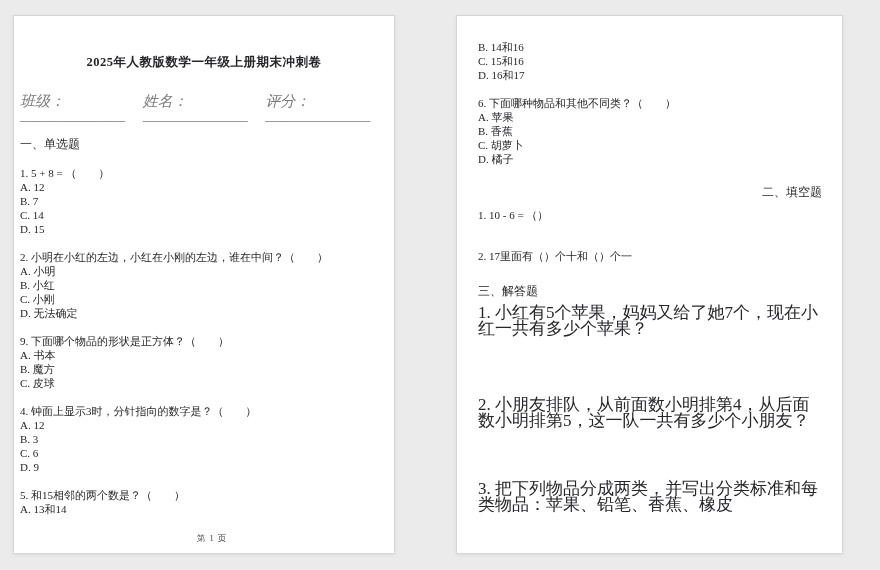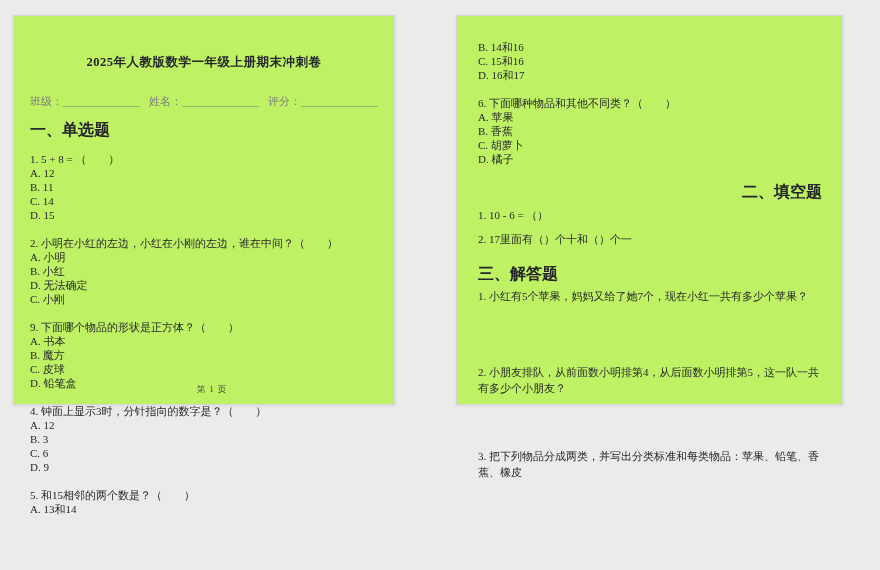--- a/index.html
+++ b/index.html
@@ -2,43 +2,43 @@
 <html><head>
 <meta charset="utf-8">
 <style>
   html,body{margin:0;padding:0;}
   body{
     width:880px;height:570px;overflow:hidden;position:relative;
     background:#ebebeb;
     font-family:"Liberation Serif","DejaVu Serif",serif;
   }
   .page{
-    position:absolute;top:15px;height:390px;background:#bef264;
+    position:absolute;top:15px;height:539px;background:#ffffff;
     border:1px solid #d6d6d8;
     box-shadow:0 1px 4px rgba(0,0,0,0.07);
     box-sizing:border-box;color:#26262a;
   }
-  #page-1{left:13px;width:382px;padding:0 16px;}
+  #page-1{left:13px;width:382px;padding:0 6px;}
   #page-2{left:456px;width:387px;padding:0 20px 0 21px;}
   .title{
     margin-top:38px;font-size:12.5px;font-weight:bold;text-align:center;
     line-height:16px;letter-spacing:0.5px;
   }
   .fields{
     display:flex;justify-content:space-between;margin-top:24px;
-    font-size:11px;line-height:14px;color:#7b7b7b;
+    font-size:15px;line-height:14px;color:#7b7b7b;font-style:italic;
   }
-  .sec{margin-top:14px;font-size:16px;font-weight:bold;line-height:16px;}
+  .sec{margin-top:14px;font-size:12px;font-weight:normal;line-height:16px;}
   .q{margin-top:14px;}
   .line{font-size:11px;line-height:14px;}
-  .wrapline{font-size:11px;line-height:16px;}
+  .wrapline{font-size:17px;line-height:16px;}
   .cont{margin-top:24px;}
   .mt-heading2{margin-top:18px;text-align:right;}
   .fill-1{margin-top:8px;}
-  .fill-2{margin-top:10px;}
+  .fill-2{margin-top:27px;}
   .mt-heading3{margin-top:20px;}
   .solve-1{margin-top:6px;}
   .solve-2{margin-top:60px;}
   .solve-3{margin-top:52px;}
   .page-footer{
     position:absolute;bottom:8px;left:16px;right:0;text-align:center;
     font-size:8.5px;color:#3f3f3f;letter-spacing:1px;
   }
 </style>
 </head>
@@ -51,39 +51,38 @@
     <span>班级：______________</span>
     <span>姓名：______________</span>
     <span>评分：______________</span>
   </div>
 
   <div class="sec">一、单选题</div>
 
   <div class="q">
     <div class="line">1. 5 + 8 = （　　）</div>
     <div class="line">A. 12</div>
-    <div class="line">B. 11</div>
+    <div class="line">B. 7</div>
     <div class="line">C. 14</div>
     <div class="line">D. 15</div>
   </div>
 
   <div class="q">
     <div class="line">2. 小明在小红的左边，小红在小刚的左边，谁在中间？（　　）</div>
     <div class="line">A. 小明</div>
     <div class="line">B. 小红</div>
+    <div class="line">C. 小刚</div>
     <div class="line">D. 无法确定</div>
-    <div class="line">C. 小刚</div>
   </div>
 
   <div class="q">
     <div class="line">9. 下面哪个物品的形状是正方体？（　　）</div>
     <div class="line">A. 书本</div>
     <div class="line">B. 魔方</div>
     <div class="line">C. 皮球</div>
-    <div class="line">D. 铅笔盒</div>
   </div>
 
   <div class="q">
     <div class="line">4. 钟面上显示3时，分针指向的数字是？（　　）</div>
     <div class="line">A. 12</div>
     <div class="line">B. 3</div>
     <div class="line">C. 6</div>
     <div class="line">D. 9</div>
   </div>
 

